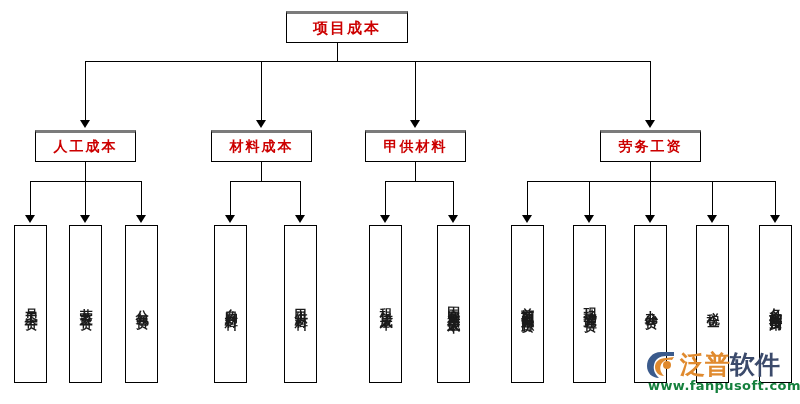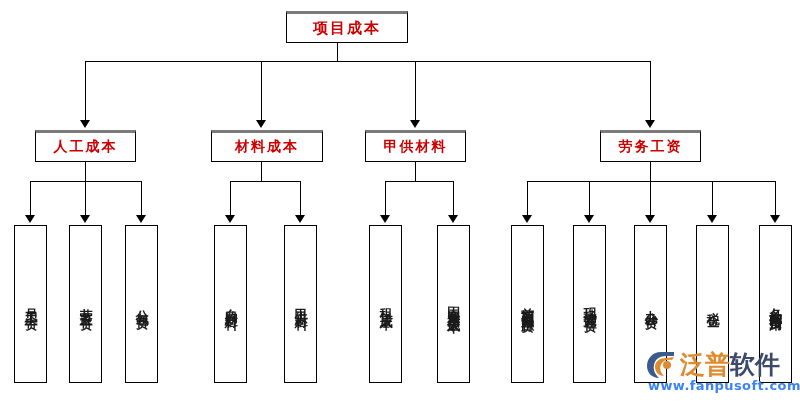--- a/index.html
+++ b/index.html
@@ -115,21 +115,21 @@
     color: #e08a2e;
     white-space: nowrap;
   }
   #watermark .wm-text .dk { color: #3b4a6b; }
   #watermark .wm-url {
     position: absolute;
     left: 2px;
     top: 30px;
     font-size: 13px;
     font-weight: bold;
-    color: #3b82f6;
+    color: #15803d;
     white-space: nowrap;
     letter-spacing: 0.4px;
   }
 </style>
 </head>
 <body>
 
 <div id="canvas">
 
   <div class="node node-root" style="left:286px; top:11px; width:122px; height:32px;">
@@ -169,21 +169,21 @@
   <div class="leaf" style="left:14px; top:225px; width:33px; height:158px;">
     <span class="label">员工工资</span>
   </div>
   <div class="leaf" style="left:69px; top:225px; width:33px; height:158px;">
     <span class="label">劳务工资</span>
   </div>
   <div class="leaf" style="left:125px; top:225px; width:33px; height:158px;">
     <span class="label">分包费</span>
   </div>
 
-  <div class="node node-l2" style="left:211px; top:130px; width:112px; height:32px;">
+  <div class="node node-l2" style="left:211px; top:130px; width:101px; height:32px;">
     <span class="label">材料成本</span>
   </div>
   <div class="vline" style="left:261px; top:162px; height:19px;"></div>
   <div class="hline" style="left:230px; top:181px; width:70px;"></div>
 
   <div class="vline" style="left:230px; top:181px; height:36px;"></div>
   <div class="arrow" style="left:225px; top:215px;"></div>
 
   <div class="vline" style="left:300px; top:181px; height:36px;"></div>
   <div class="arrow" style="left:295px; top:215px;"></div>

